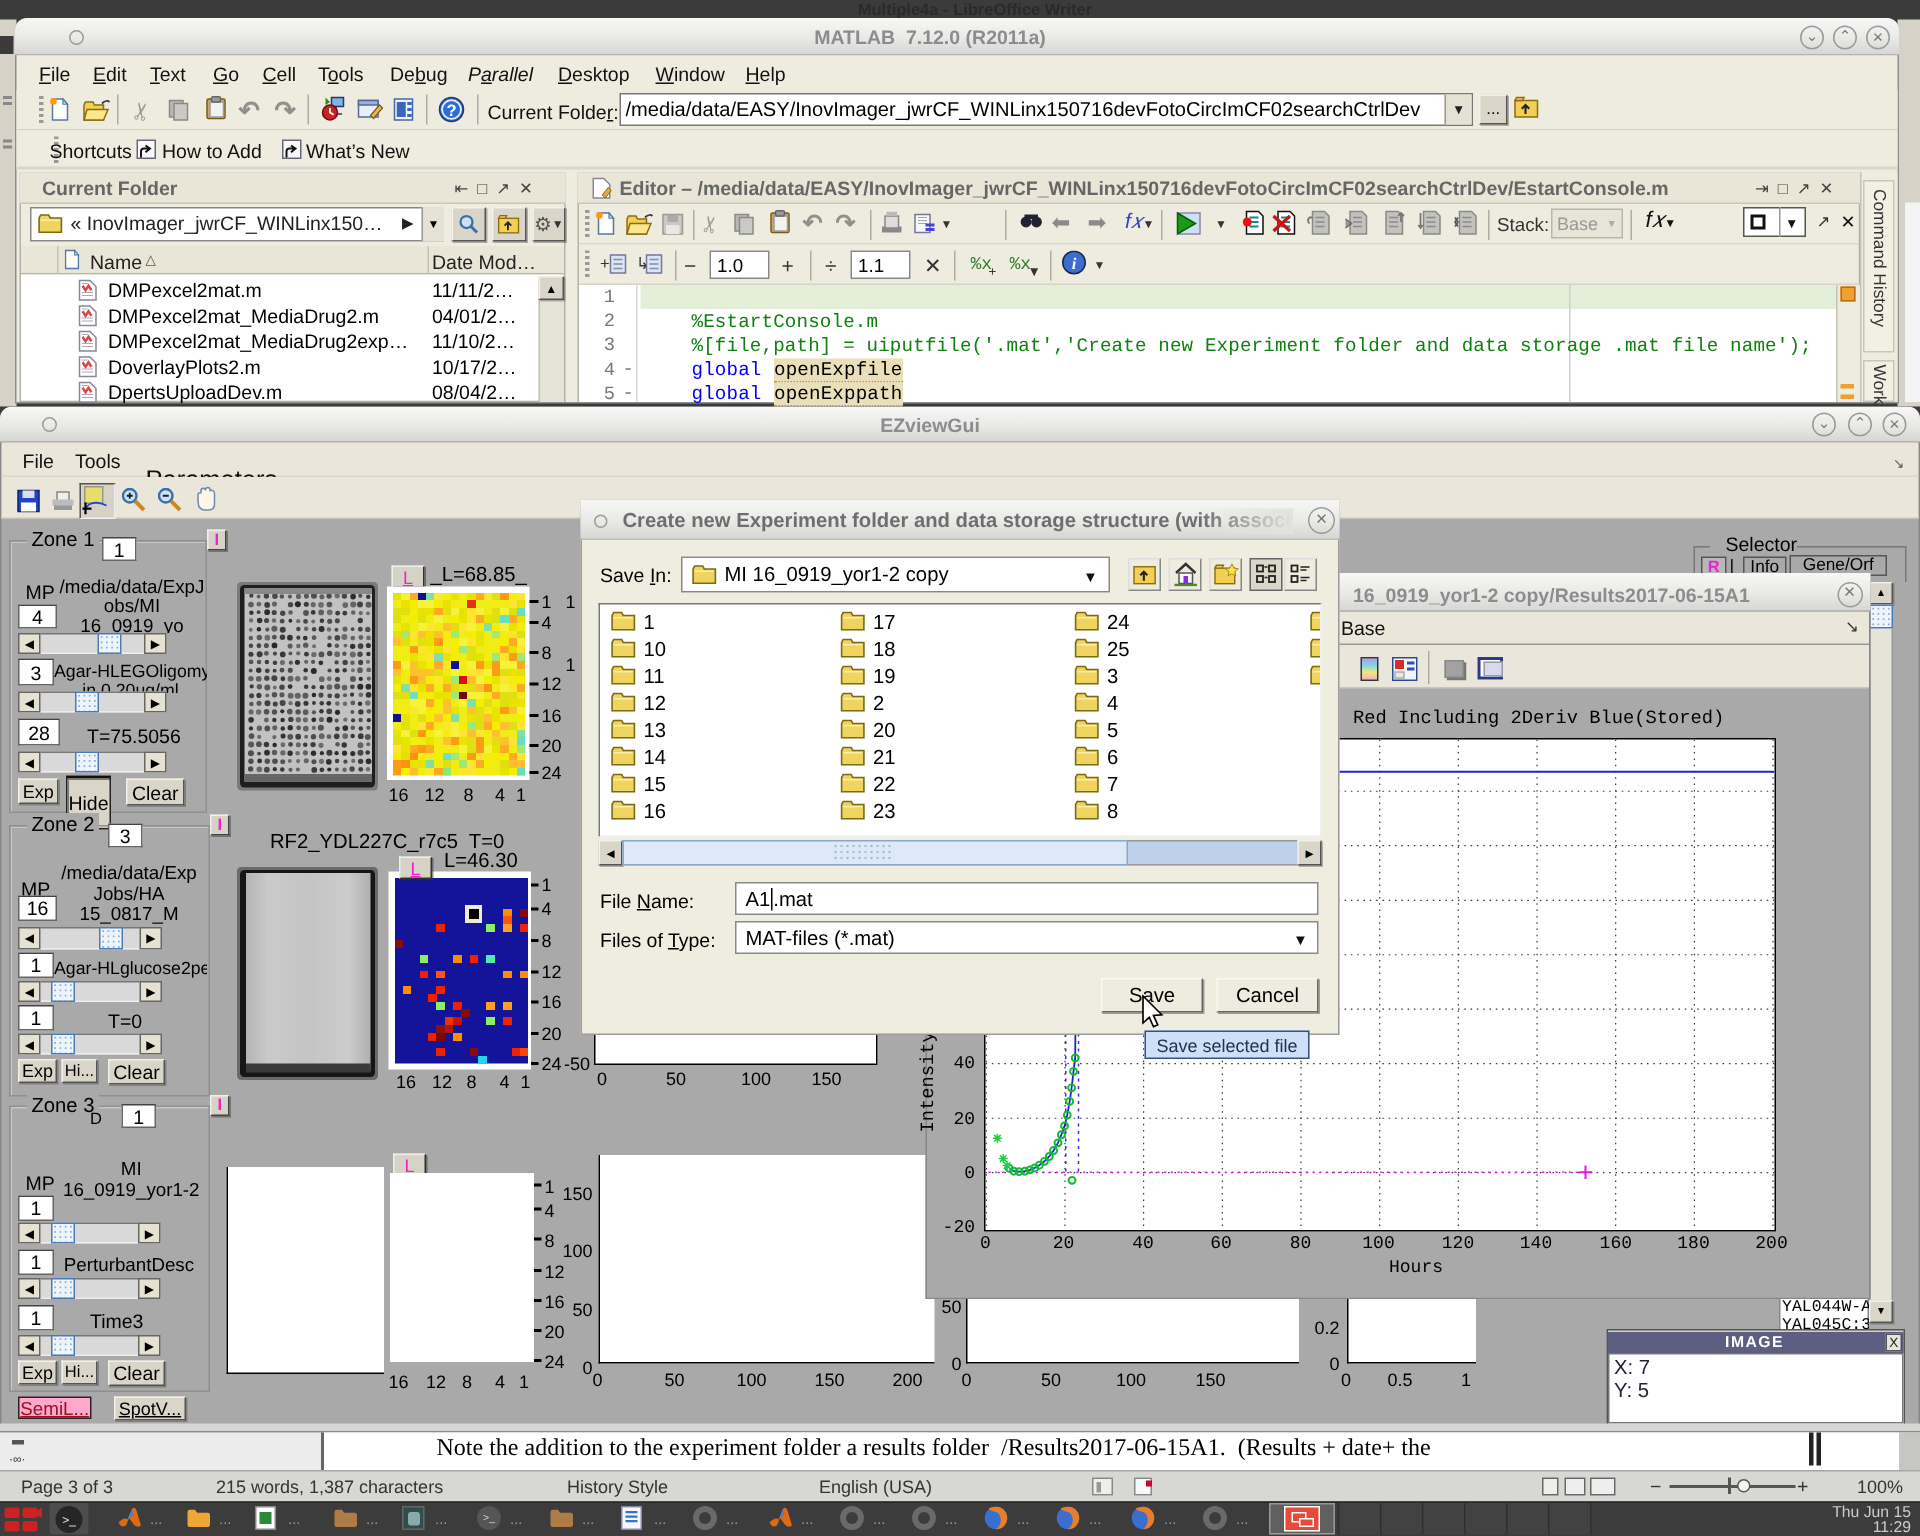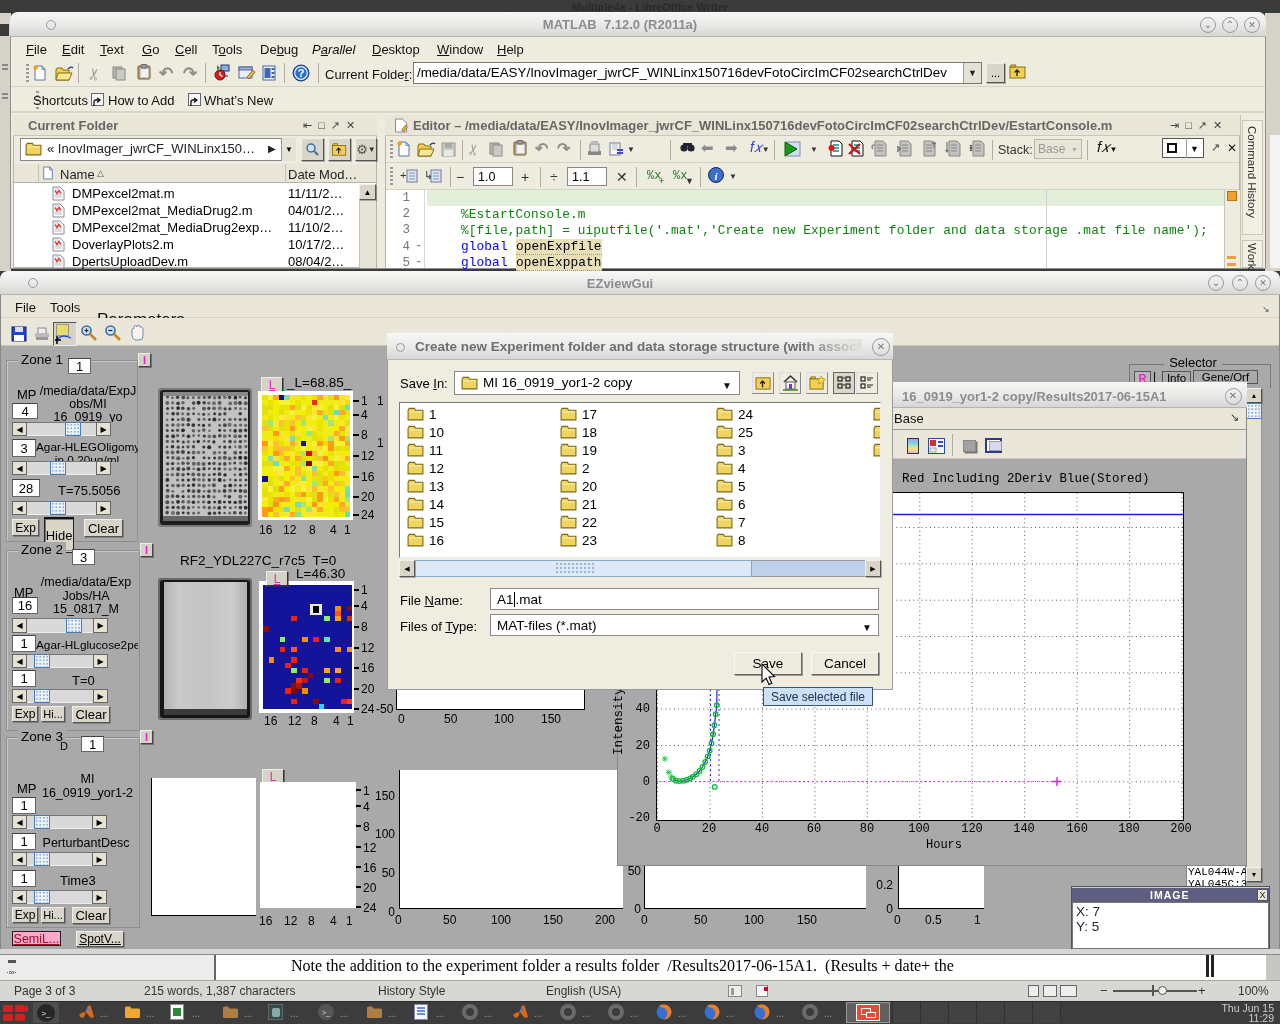--- a/index.html
+++ b/index.html
@@ -1351,21 +1351,21 @@
 <div style="left:356px;top:886px;width:5px;height:1.5px;background:#000;"></div>
 <div style="left:363px;top:881px;font-size:12px;color:#000;font-family:'Liberation Sans',sans-serif;">20</div>
 <div style="left:356px;top:906px;width:5px;height:1.5px;background:#000;"></div>
 <div style="left:363px;top:901px;font-size:12px;color:#000;font-family:'Liberation Sans',sans-serif;">24</div>
 <div style="left:259px;top:914px;font-size:12px;color:#000;font-family:'Liberation Sans',sans-serif;">16</div>
 <div style="left:284px;top:914px;font-size:12px;color:#000;font-family:'Liberation Sans',sans-serif;">12</div>
 <div style="left:308px;top:914px;font-size:12px;color:#000;font-family:'Liberation Sans',sans-serif;">8</div>
 <div style="left:330px;top:914px;font-size:12px;color:#000;font-family:'Liberation Sans',sans-serif;">4</div>
 <div style="left:346px;top:914px;font-size:12px;color:#000;font-family:'Liberation Sans',sans-serif;">1</div>
 <div style="left:1129px;top:364px;width:142px;height:24px;border:1px solid #777;border-bottom:none;"></div>
-<div style="left:1140px;top:355px;width:58px;height:14px;background:#a9a9a9;font-size:13px;color:#000;text-align:center;margin-left:24px;">Selector</div>
+<div style="left:1140px;top:355px;width:58px;height:14px;background:#a9a9a9;font-size:13px;color:#000;text-align:right;">Selector</div>
 <div style="left:1134px;top:371px;width:17px;height:13px;border:1px solid #555;background:#b8b8b8;font-size:11px;color:#ee22cc;font-weight:bold;text-align:center;">R</div>
 <div style="left:1153px;top:370px;font-size:12px;color:#000;">|</div>
 <div style="left:1162px;top:371px;width:29px;height:13px;border:1px solid #555;font-size:11.5px;color:#000;text-align:center;">Info</div>
 <div style="left:1193px;top:370px;width:65px;height:14px;border:1px solid #555;font-size:11.5px;color:#000;text-align:center;">Gene/Orf</div>
 <div style="left:1246px;top:388px;width:16px;height:494px;background:#e6e3d7;border:1px solid #999;"></div>
 <div style="left:1246px;top:388px;width:16px;height:15px;background:#d9d5c9;border:1px solid #555;border-top-color:#f2f0ea;border-left-color:#f2f0ea;box-shadow:1px 1px 0 #3335;font-size:7px;display:flex;align-items:center;justify-content:center;color:#000;">▲</div>
 <div style="left:1246px;top:403px;width:16px;height:16px;background:#eef4fb;border:1px solid #4a7ab8;background-image:radial-gradient(#8fb0d4 0.7px,transparent 0.9px);background-size:3.5px 3.5px;"></div>
 <div style="left:1246px;top:867px;width:16px;height:15px;background:#d9d5c9;border:1px solid #555;border-top-color:#f2f0ea;border-left-color:#f2f0ea;box-shadow:1px 1px 0 #3335;font-size:7px;display:flex;align-items:center;justify-content:center;color:#000;">▼</div>
 <div style="left:1186px;top:858px;width:60px;height:32px;background:#fff;border:1px solid #888;"></div>
 <div class="mono" style="left:1188px;top:866px;width:58px;font-size:11px;white-space:nowrap;overflow:hidden;">YAL044W-A</div>

